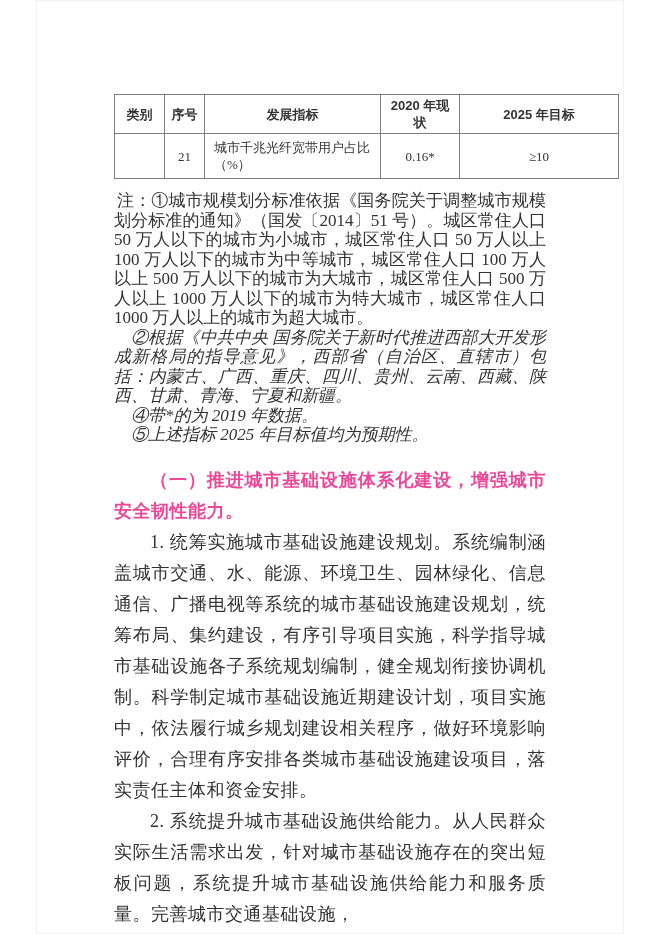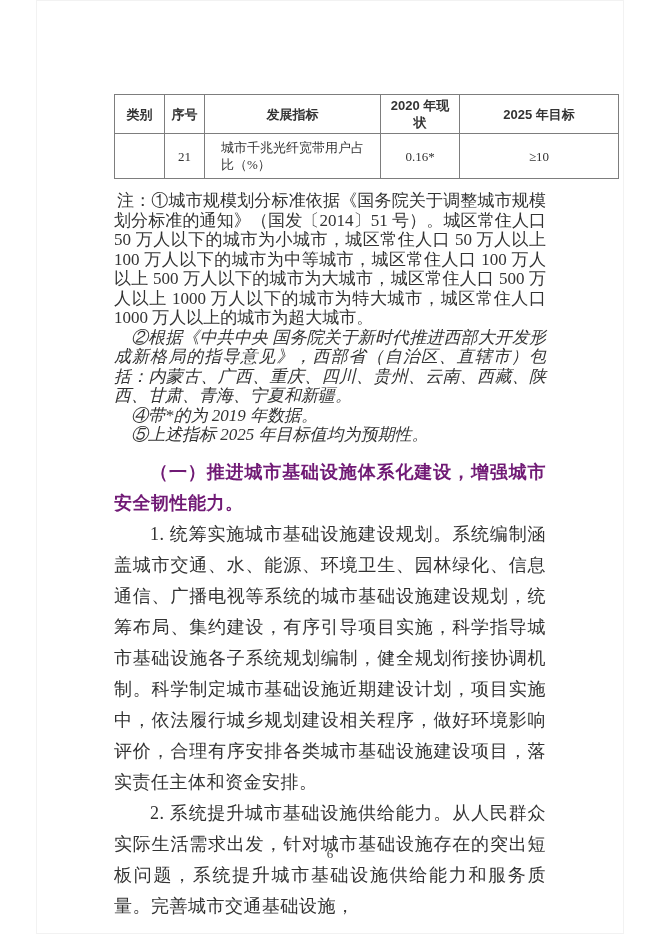--- a/index.html
+++ b/index.html
@@ -43,21 +43,21 @@
     text-align: center;
     height: 24px;
     font-size: 13px;
   }
   table.indicators td {
     height: 40px;
     text-align: center;
   }
   table.indicators td.indicator-cell {
     text-align: left;
-    padding-left: 16px;
+    padding-left: 9px;
   }
   col.c-category { width: 50px; }
   col.c-index    { width: 40px; }
   col.c-indicator{ width: 176px; }
   col.c-2020     { width: 79px; }
   col.c-2025     { width: 159px; }
 
   
   .notes {
     margin-top: 12px;
@@ -76,28 +76,28 @@
   .section-heading {
     margin: 12px 0 4px 0;
     padding-left: 36px;
     font-family: "Liberation Sans", "DejaVu Sans", sans-serif;
     font-weight: bold;
     font-size: 18.5px;
     line-height: 26px;
     color: #222222;
   }
   .sub-heading {
-    margin: 12px 0 0 0;
+    margin: 20px 0 0 0;
     font-weight: bold;
     font-size: 18px;
     line-height: 31px;
     letter-spacing: 0.5px;
     text-indent: 2em;
     text-align: justify;
-    color: #701a75;
+    color: #ec4899;
   }
   .body-para {
     margin: 0;
     font-size: 18px;
     line-height: 31px;
     letter-spacing: 0.5px;
     text-indent: 2em;
     text-align: justify;
     color: #333333;
   }

